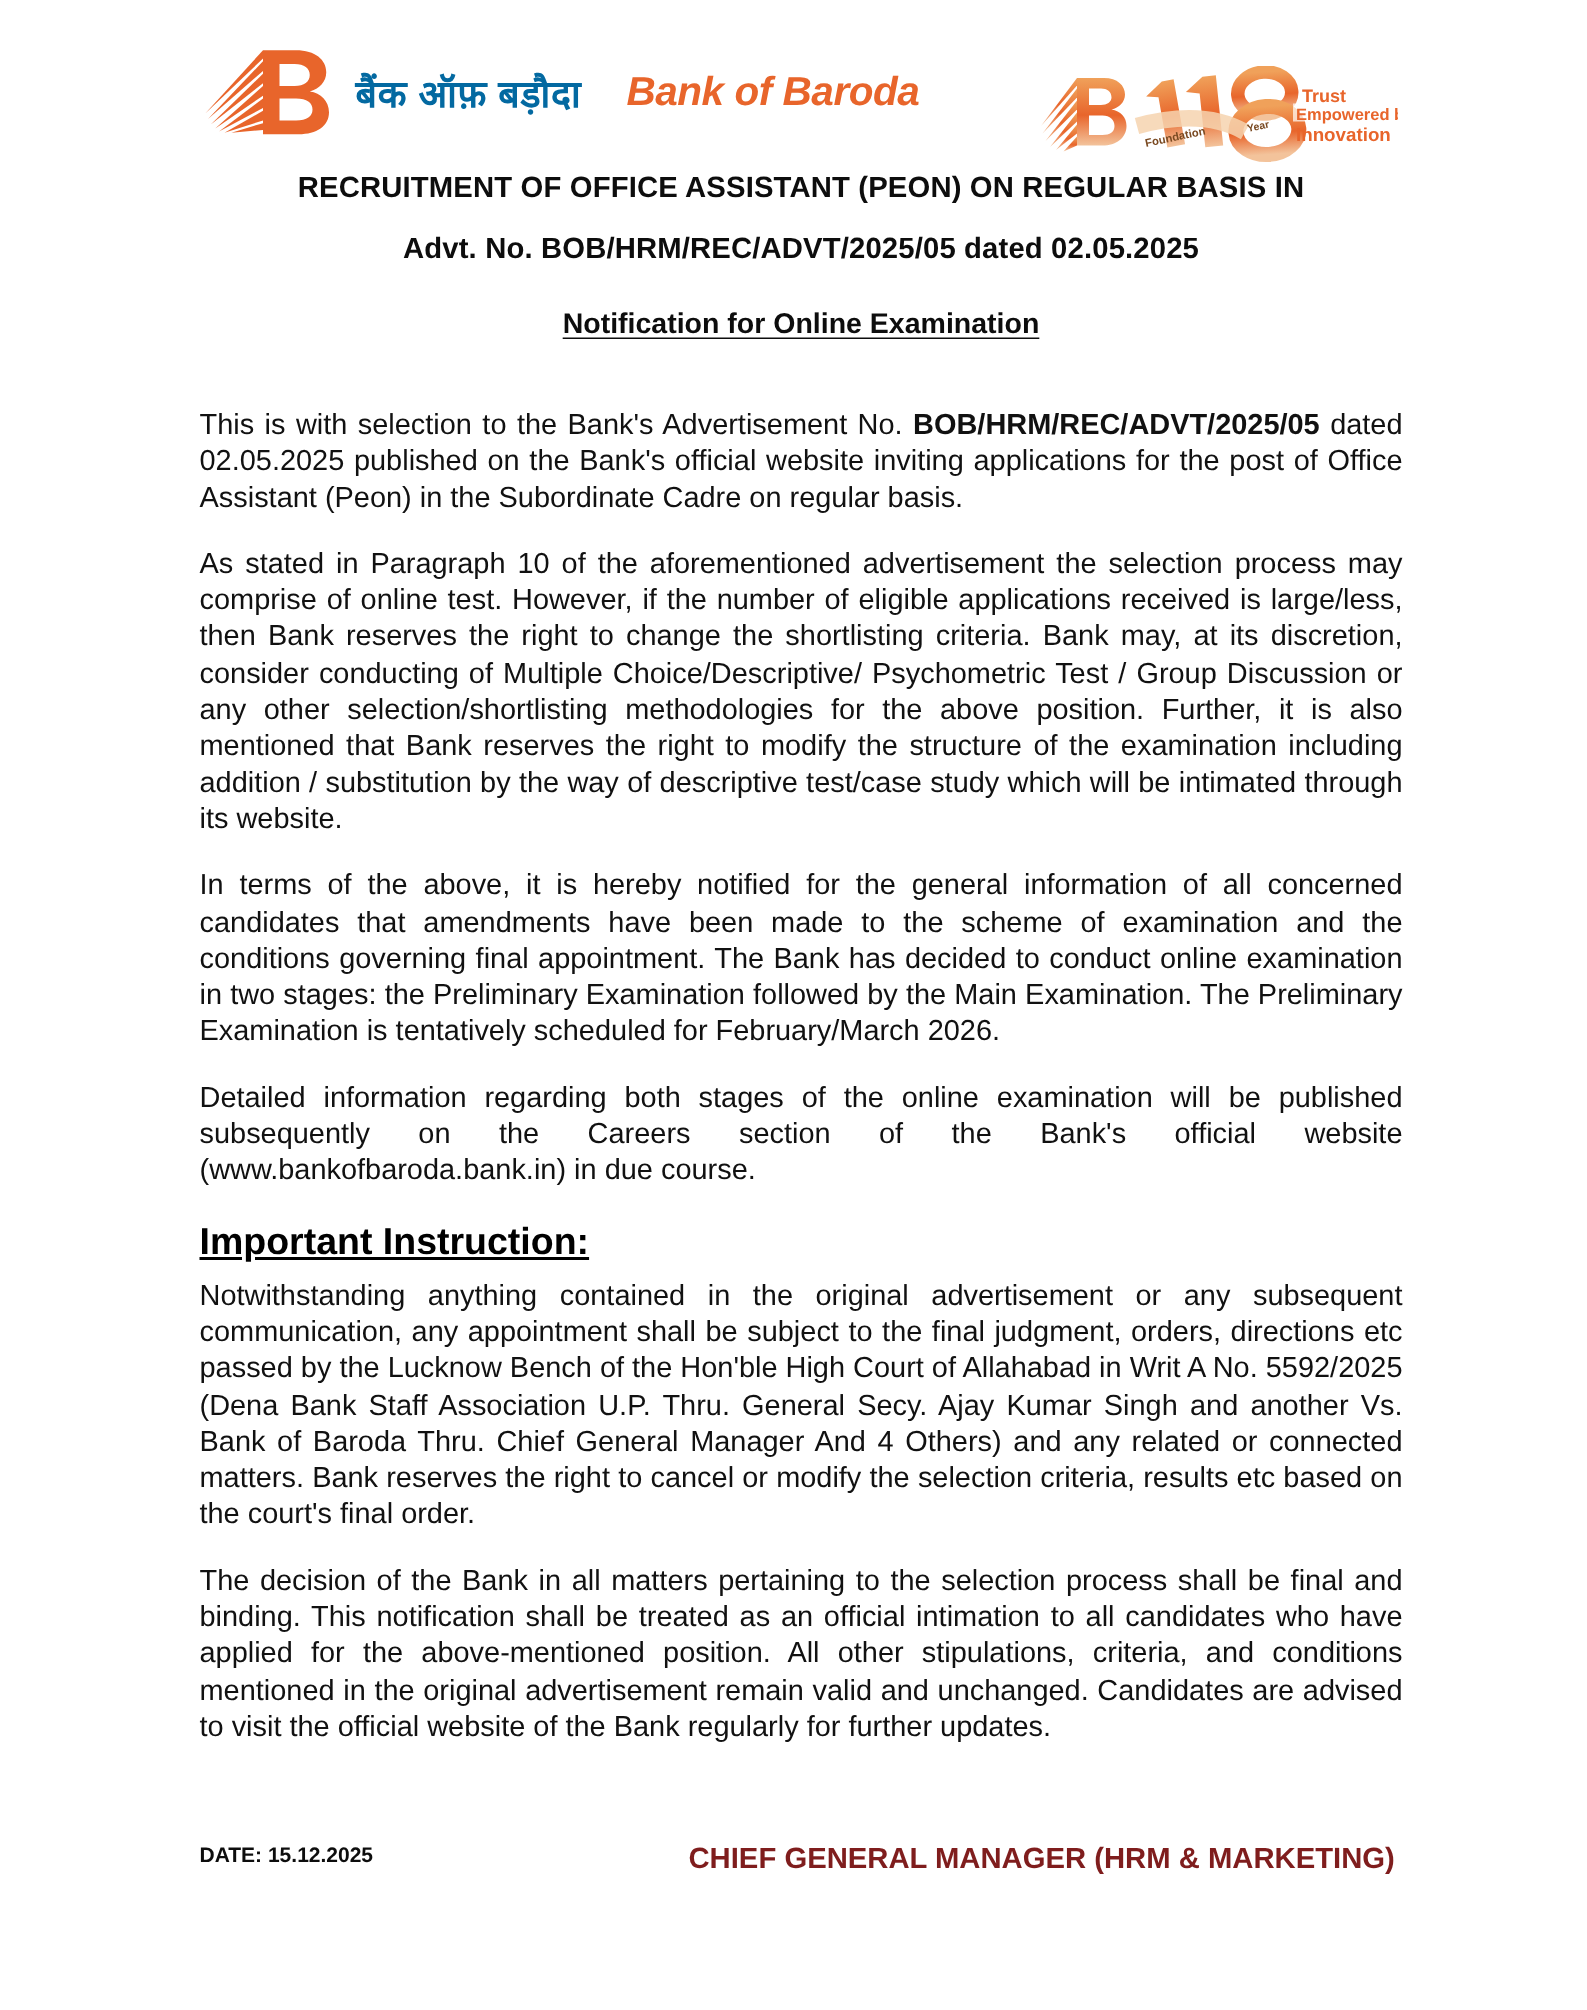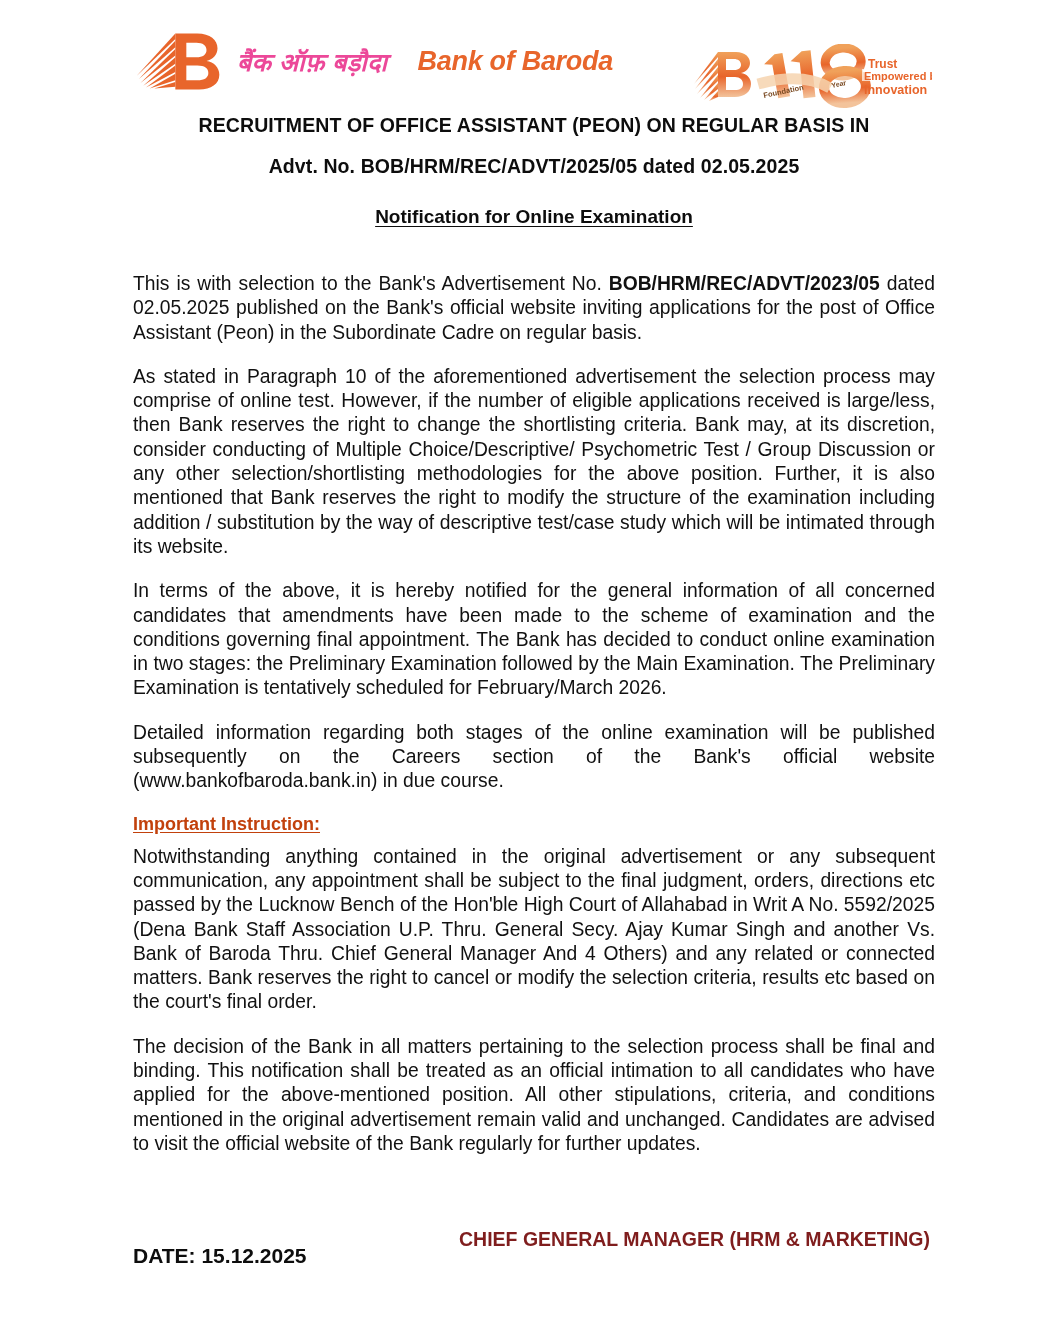--- a/index.html
+++ b/index.html
@@ -45,22 +45,21 @@
   .bob-mark {
     width: 92px;
     height: 66px;
     flex: 0 0 auto;
   }
 
   .bob-hindi {
     font-family: "Liberation Sans", sans-serif;
     font-size: 25px;
     font-weight: bold;
-    font-style: italic;
-    color: #ec4899;
+    color: #0369a1;
     margin-left: 12px;
     white-space: nowrap;
     letter-spacing: 0.5px;
   }
 
   .bob-english {
     font-family: "Liberation Sans", sans-serif;
     font-size: 27px;
     font-weight: bold;
     font-style: italic;
@@ -127,40 +126,40 @@
     line-height: 24.3px;
     text-align: justify;
     text-justify: inter-word;
     color: #111111;
   }
 
   p.para b { font-weight: bold; }
 
   .section-head {
     margin: 0 0 10px 0;
-    font-size: 18px;
+    font-size: 25px;
     font-weight: bold;
     text-decoration: underline;
     text-underline-offset: 2px;
-    color: #c2410c;
+    color: #000000;
   }
 
   
   .footer {
     position: absolute;
     left: 133px;
     top: 1228px;
     width: 802px;
     height: 30px;
   }
   .footer-date {
     position: absolute;
     left: 0;
-    top: 16px;
-    font-size: 21px;
+    top: 0;
+    font-size: 14px;
     font-weight: bold;
     color: #0d0d0d;
     white-space: nowrap;
   }
   .footer-sign {
     position: absolute;
     left: 326px;
     top: 0;
     font-size: 19.5px;
     font-weight: bold;
@@ -248,21 +247,21 @@
   <div class="title-block">
     <div class="doc-title">
       <div>RECRUITMENT OF OFFICE ASSISTANT (PEON) ON REGULAR BASIS IN</div>
     </div>
     <div class="advt-line">Advt. No. BOB/HRM/REC/ADVT/2025/05 dated 02.05.2025</div>
     <div class="notif-line">Notification for Online Examination</div>
   </div>
 
   <div class="body-block">
 
-    <p class="para"><span>This is with selection to the Bank's Advertisement No. </span><b>BOB/HRM/REC/ADVT/2023/05</b><span> dated 02.05.2025 published on the Bank's official website inviting applications for the post of Office Assistant (Peon) in the Subordinate Cadre on regular basis.</span></p>
+    <p class="para"><span>This is with selection to the Bank's Advertisement No. </span><b>BOB/HRM/REC/ADVT/2025/05</b><span> dated 02.05.2025 published on the Bank's official website inviting applications for the post of Office Assistant (Peon) in the Subordinate Cadre on regular basis.</span></p>
 
     <p class="para">As stated in Paragraph 10 of the aforementioned advertisement the selection process may comprise of online test. However, if the number of eligible applications received is large/less, then Bank reserves the right to change the shortlisting criteria. Bank may, at its discretion, consider conducting of Multiple Choice/Descriptive/ Psychometric Test / Group Discussion or any other selection/shortlisting methodologies for the above position. Further, it is also mentioned that Bank reserves the right to modify the structure of the examination including addition / substitution by the way of descriptive test/case study which will be intimated through its website.</p>
 
     <p class="para">In terms of the above, it is hereby notified for the general information of all concerned candidates that amendments have been made to the scheme of examination and the conditions governing final appointment. The Bank has decided to conduct online examination in two stages: the Preliminary Examination followed by the Main Examination. The Preliminary Examination is tentatively scheduled for February/March 2026.</p>
 
     <p class="para">Detailed information regarding both stages of the online examination will be published subsequently on the Careers section of the Bank's official website (www.bankofbaroda.bank.in) in due course.</p>
 
     <div class="section-head">Important Instruction:</div>
 
     <p class="para">Notwithstanding anything contained in the original advertisement or any subsequent communication, any appointment shall be subject to the final judgment, orders, directions etc passed by the Lucknow Bench of the Hon'ble High Court of Allahabad in Writ A No. 5592/2025 (Dena Bank Staff Association U.P. Thru. General Secy. Ajay Kumar Singh and another Vs. Bank of Baroda Thru. Chief General Manager And 4 Others) and any related or connected matters. Bank reserves the right to cancel or modify the selection criteria, results etc based on the court's final order.</p>

